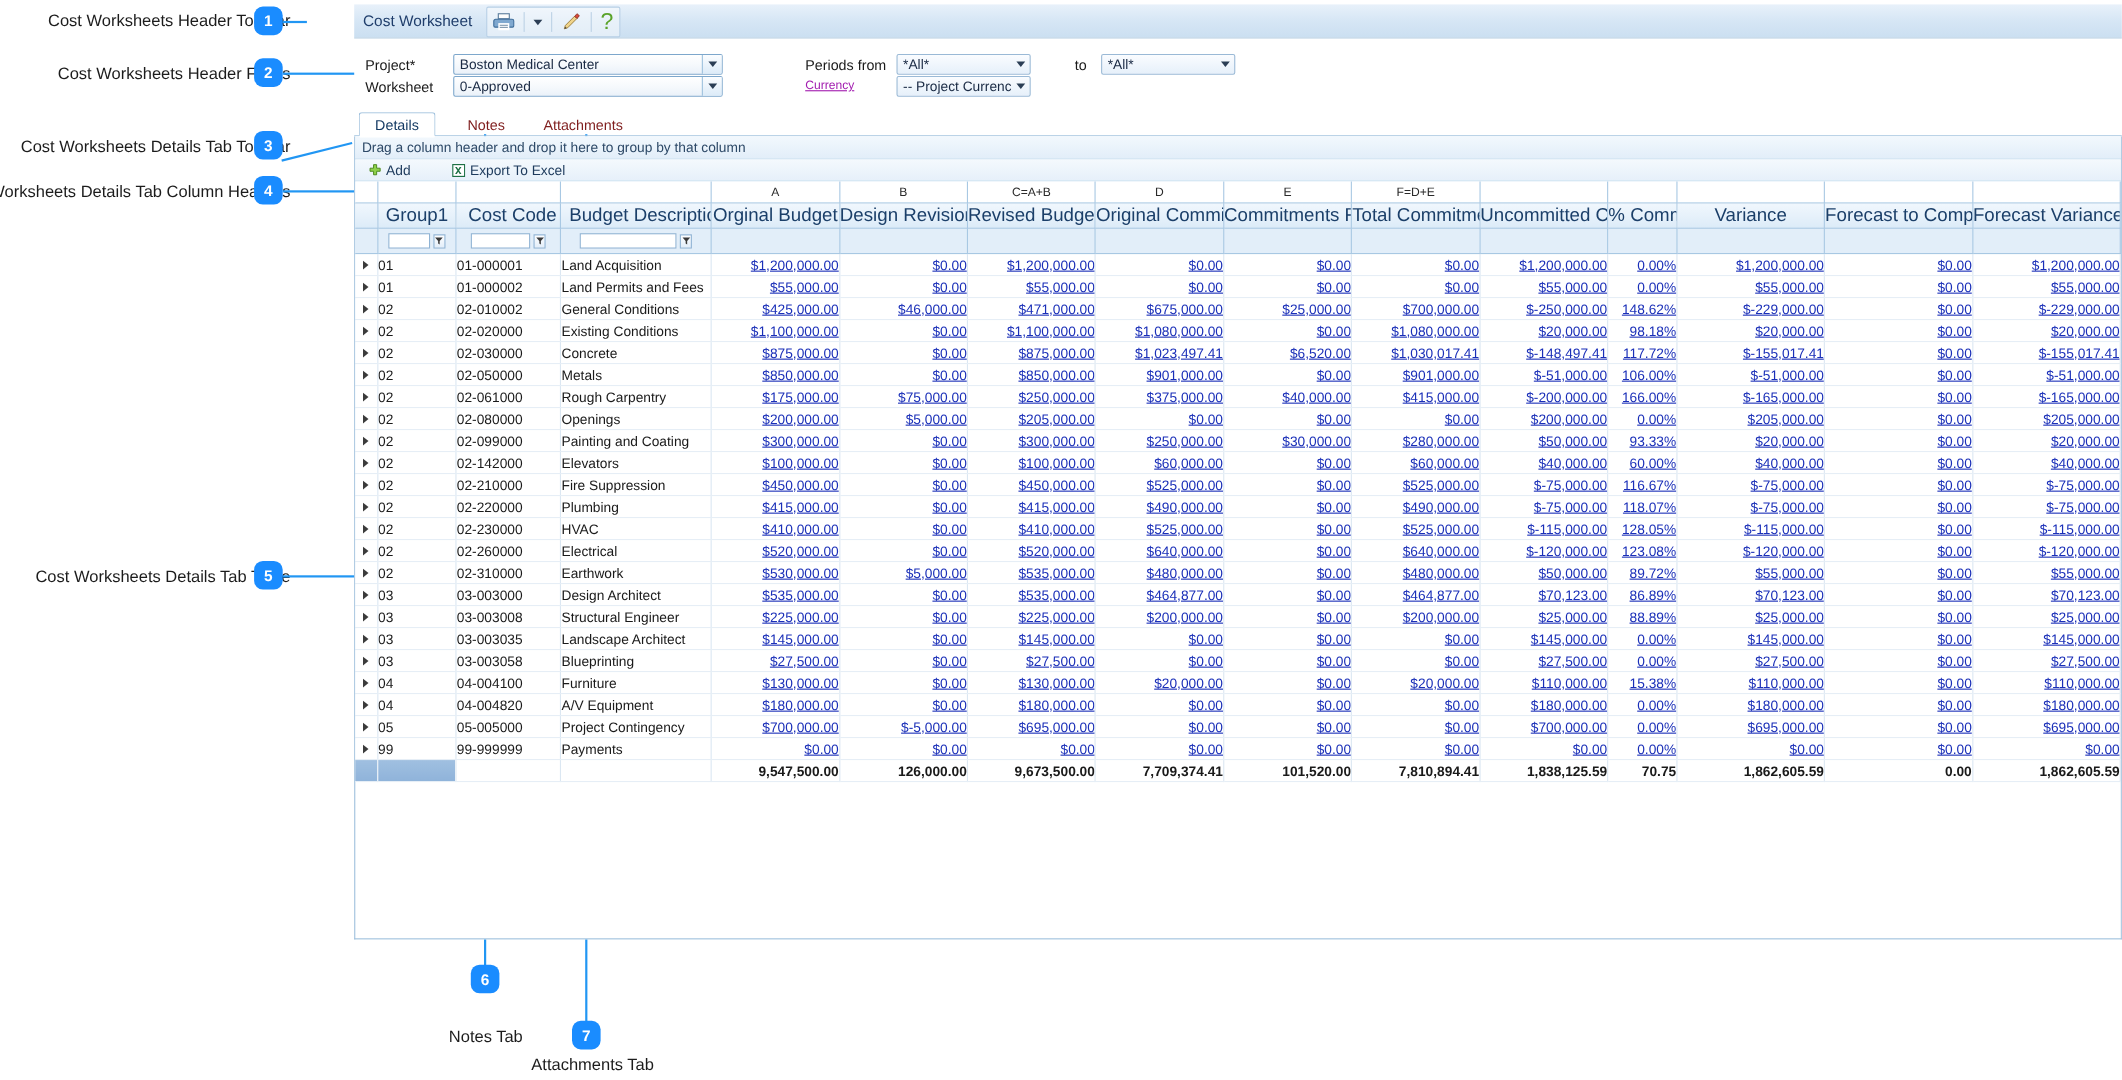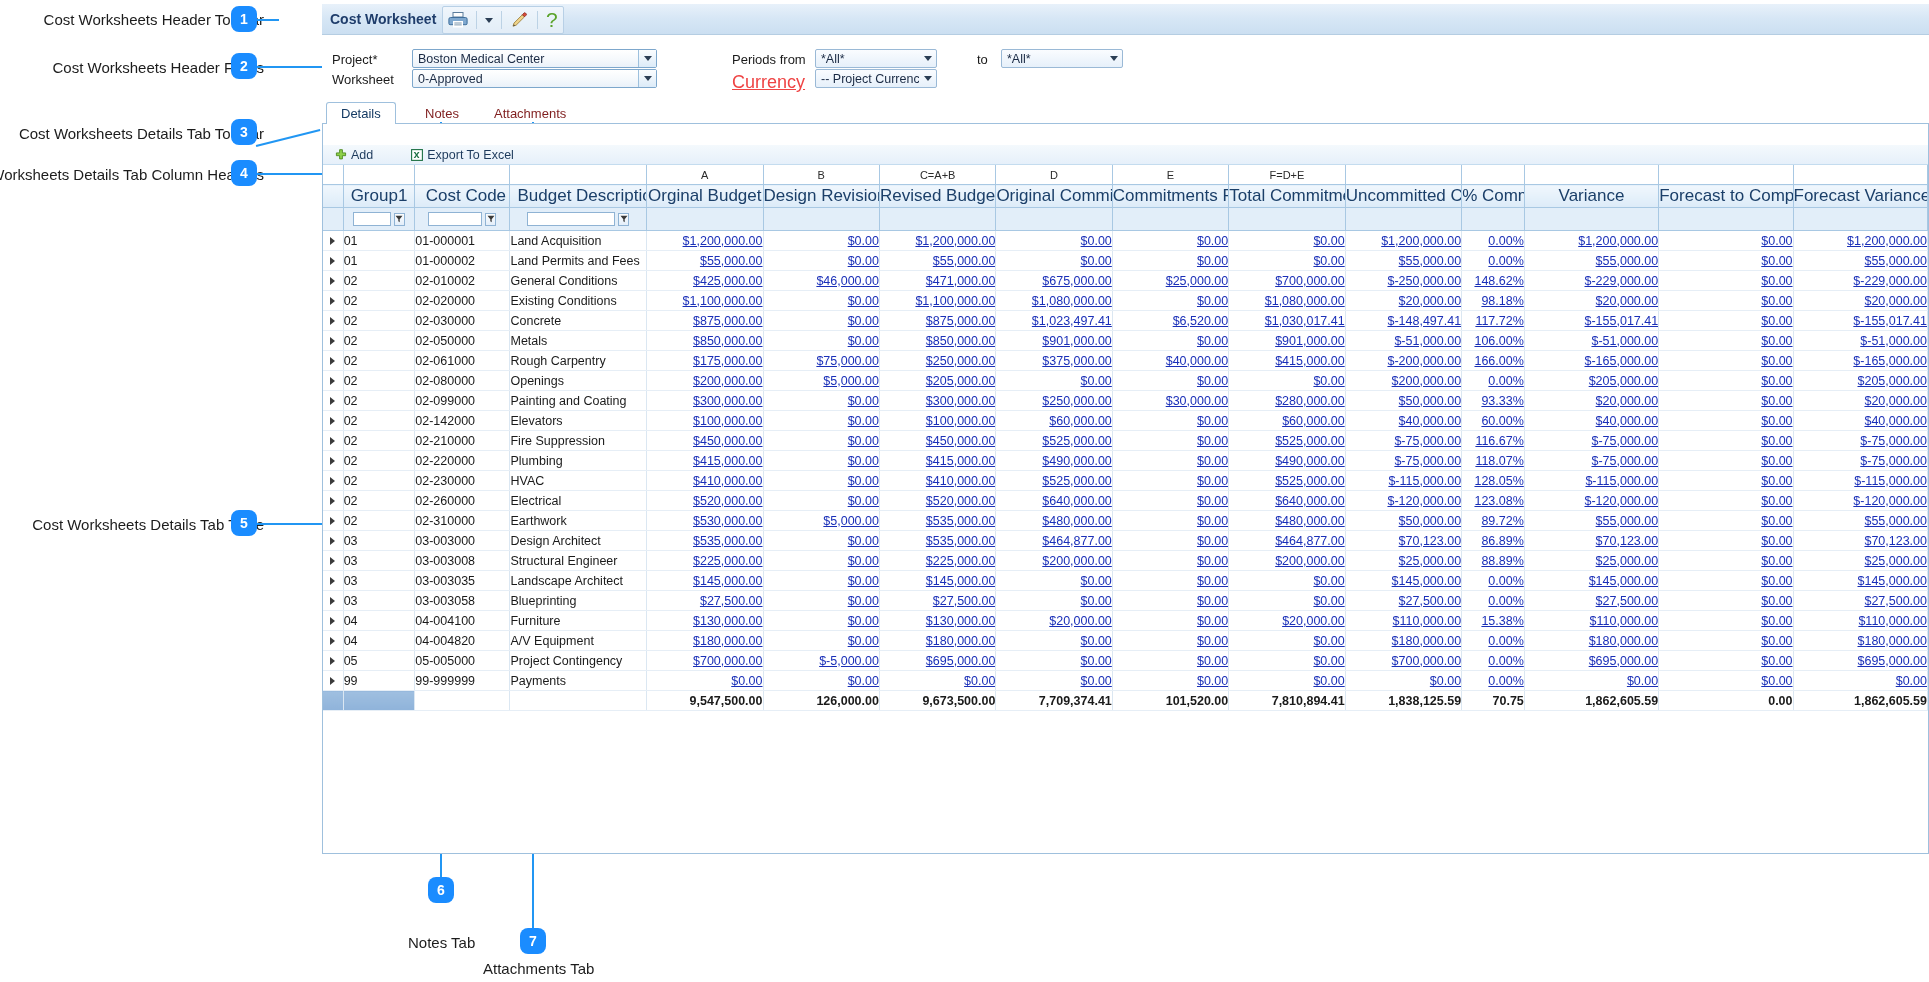--- a/index.html
+++ b/index.html
@@ -20,34 +20,34 @@
 
   
   #app{position:absolute;left:322px;top:4px;width:1607px;height:850px;}
 
   
   .hdr-toolbar{
     position:absolute;left:0;top:0;width:1607px;height:30px;
     background:linear-gradient(to bottom,#e8f1fa 0%,#d6e6f5 50%,#cbdff1 100%);
     border-bottom:1px solid #b5cde2;
   }
-  .hdr-title{position:absolute;left:8px;top:7px;font-size:14px;font-weight:bold;color:#1f3d6b;}
+  .hdr-title{position:absolute;left:8px;top:7px;font-size:14px;font-weight:normal;color:#1f3d6b;}
   .tool-group{
     position:absolute;left:120px;top:2px;height:26px;
     border:1px solid #b8d0e6;background:rgba(255,255,255,0.45);
     display:flex;align-items:center;border-radius:2px;
   }
   .tbtn{height:24px;display:flex;align-items:center;justify-content:center;padding:0 5px;cursor:default;}
   .tsep{width:1px;height:18px;background:#bcd2e5;margin:0 3px;}
   .caret-dn{width:0;height:0;border-left:4px solid transparent;border-right:4px solid transparent;border-top:5px solid #2b3e55;}
 
   
   .hdr-fields{position:absolute;left:0;top:34px;width:1607px;height:62px;background:#fff;}
   .fld-label{position:absolute;font-size:13px;color:#1a1a1a;}
-  .fld-link{position:absolute;font-size:18px;color:#ef4444;text-decoration:underline;cursor:pointer;}
+  .fld-link{position:absolute;font-size:11px;color:#a21caf;text-decoration:underline;cursor:pointer;}
   .combo{
     position:absolute;height:19px;border:1px solid #7da7cc;border-radius:2px;
     background:linear-gradient(to bottom,#ffffff 0%,#f4f8fc 60%,#eaf1f9 100%);
     display:flex;align-items:center;box-sizing:border-box;
   }
   .combo .val{flex:1;padding-left:5px;font-size:12.5px;color:#1a2a44;white-space:nowrap;overflow:hidden;}
   .combo .btn{
     width:17px;height:17px;display:flex;align-items:center;justify-content:center;
     border-left:1px solid #9dc0dd;background:linear-gradient(to bottom,#fbfdff,#dcebf8);
   }
@@ -230,20 +230,21 @@
   </div>
 
   <div class="tabstrip">
     <div class="tab active" style="left:4px;">Details</div>
     <div class="tab plain" style="left:88px;">Notes</div>
     <div class="tab plain" style="left:157px;">Attachments</div>
   </div>
 
   <div class="panel">
 
+    <div class="group-bar">Drag a column header and drop it here to group by that column</div>
 
     <div class="det-toolbar">
       <div class="tb-item">
         <svg width="12" height="12" viewBox="0 0 12 12">
           <path d="M4.6 0.7h2.8v3.2h3.2v2.8H7.4v3.2H4.6V6.7H1.4V3.9h3.2z" fill="#8ed14a" stroke="#4e8a20" stroke-width="0.9"></path>
         </svg>
         <span>Add</span>
       </div>
       <div class="tb-item" style="margin-left:38px;">
         <svg width="12" height="12" viewBox="0 0 12 12">

